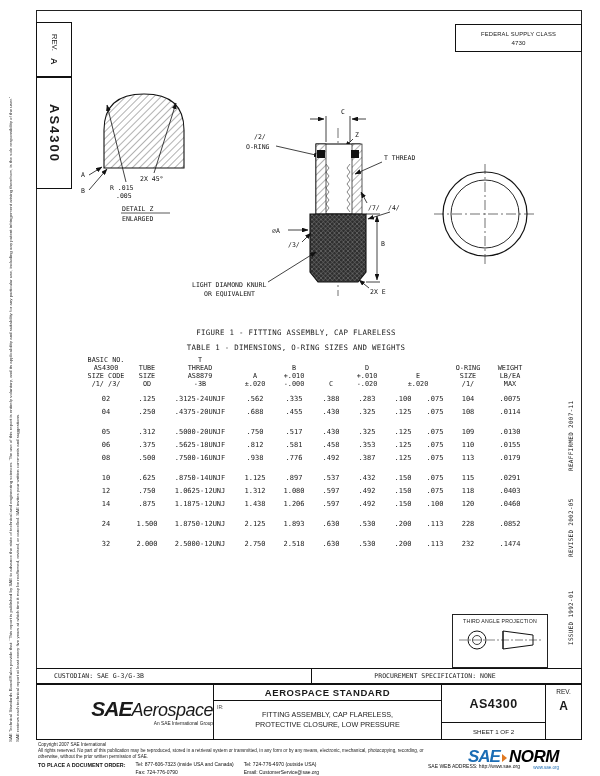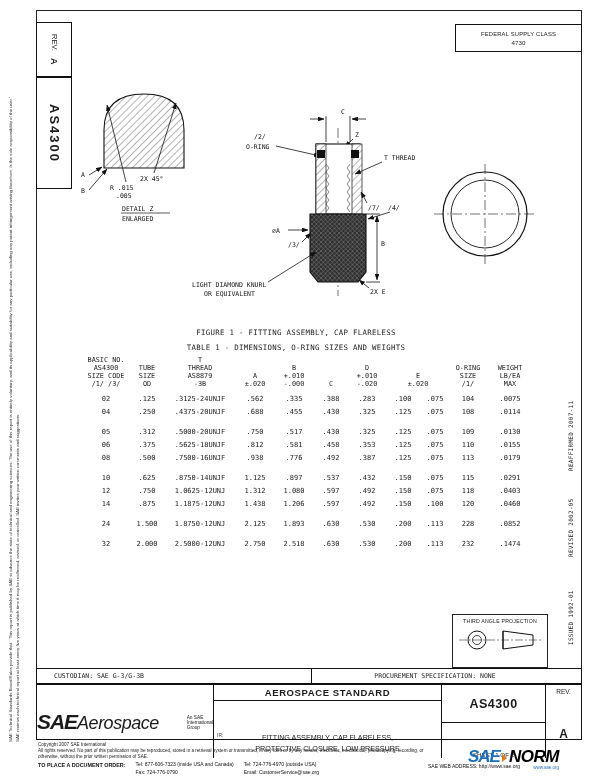--- a/index.html
+++ b/index.html
@@ -32,23 +32,23 @@
   .dim-table tr.gap td{padding:0;height:7px;}
   .proj-box{position:absolute;left:452px;top:614px;width:96px;height:54px;border:1px solid #222;box-sizing:border-box;
             display:flex;flex-direction:column;align-items:center;padding-top:3px;}
   .proj-box .lbl{font-size:5.2px;letter-spacing:.2px;}
   .cust-row{position:absolute;left:36px;top:668px;width:546px;height:16px;border:1.2px solid #111;box-sizing:border-box;
             display:flex;align-items:center;font-family:"DejaVu Sans Mono",monospace;font-size:6.5px;padding-left:12px;}
   .cust-row .cell-l{flex:0 0 49.5%;border-right:1px solid #111;height:100%;display:flex;align-items:center;padding-left:5px;box-sizing:border-box;}
   .cust-row .cell-r{flex:1;display:flex;align-items:center;padding-left:62px;}
   .tblock{position:absolute;left:36px;top:684px;width:546px;height:56px;border:1.2px solid #111;box-sizing:border-box;
           display:grid;grid-template-columns:176px 1fr 104px 36px;}
-  .tblock>div{border-left:1px solid #111;box-sizing:border-box;gap:28px;}
+  .tblock>div{border-left:1px solid #111;box-sizing:border-box;}
   .tblock>div:first-child{border-left:none;}
-  .logo-cell{display:flex;align-items:center;justify-content:center;}
+  .logo-cell{display:flex;flex-direction:column;align-items:flex-end;justify-content:center;}
   .logo-line{font-style:italic;line-height:1;}
   .logo-sae{font-weight:bold;font-size:21px;letter-spacing:-1px;}
   .logo-aero{font-size:18px;letter-spacing:-.5px;}
   .logo-tag{font-size:4.8px;margin-top:2px;color:#222;}
   .center-cell{display:flex;flex-direction:column;}
   .band{height:15px;border-bottom:1px solid #111;display:flex;align-items:center;justify-content:center;
         font-weight:bold;font-size:9.5px;letter-spacing:.6px;}
   .titlearea{position:relative;flex:1;display:flex;flex-direction:column;align-items:center;justify-content:center;
              font-size:7.2px;line-height:1.45;text-align:center;}
   .ir{position:absolute;left:3px;top:3px;font-size:5px;color:#444;}

